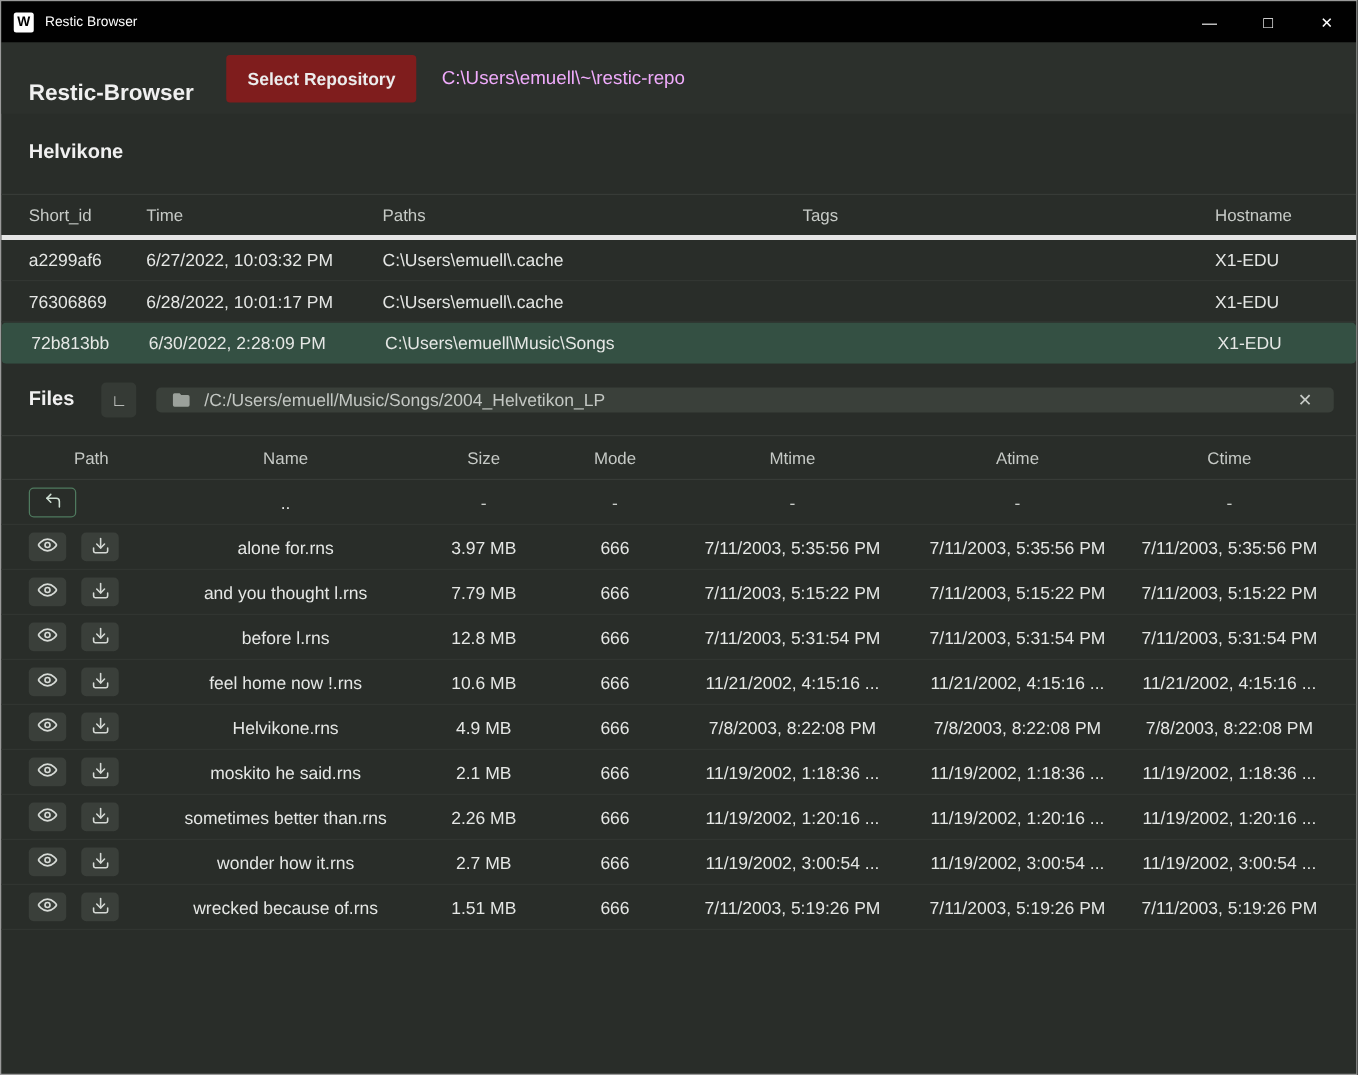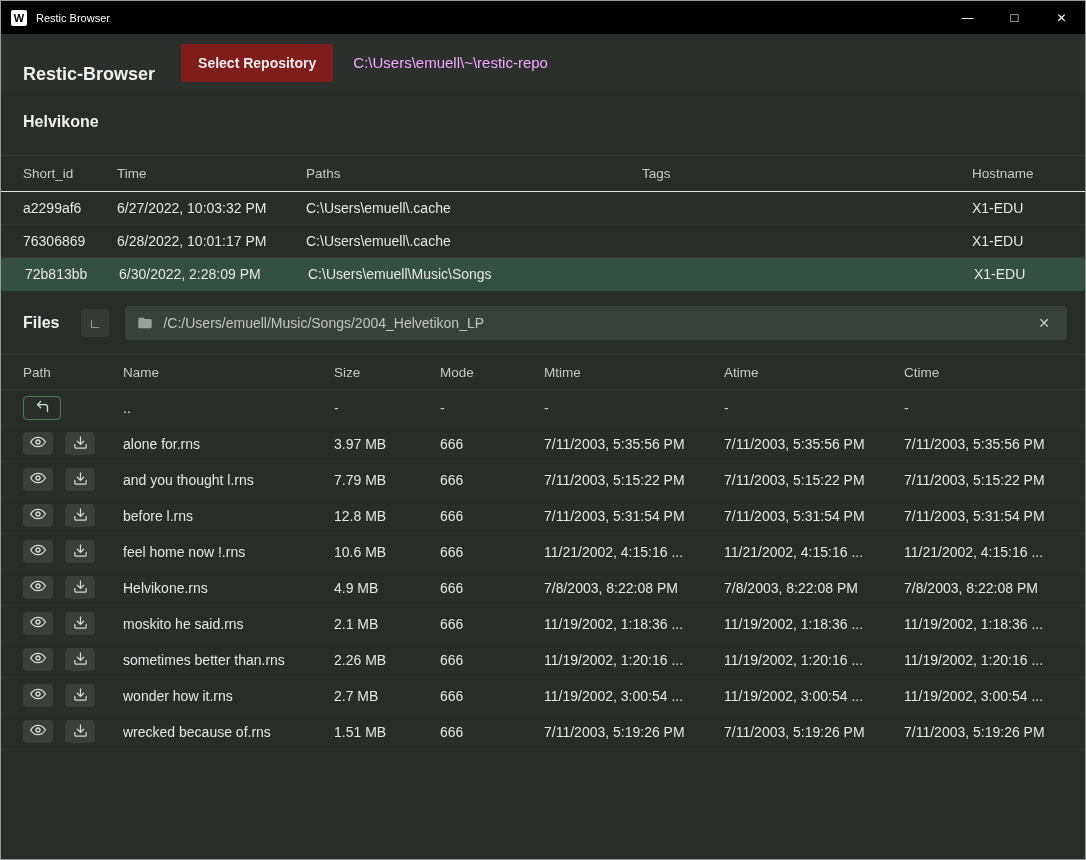--- a/index.html
+++ b/index.html
@@ -54,21 +54,21 @@
 
   
   .snap-table { margin-top:24px; }
   .snap-grid {
     display:grid;
     grid-template-columns:94px 189px 336px 330px 1fr;
     padding:0 22px; align-items:center;
   }
   .snap-head {
     height:37px; color:#c6cac6; font-size:13.5px;
-    border-top:1px solid #373b37; border-bottom:1px solid #e5e5e5;
+    border-top:1px solid #373b37; border-bottom:4px solid #e5e5e5;
   }
   .snap-row {
     height:33px; color:#e5e7e5; font-size:14px;
     border-bottom:1px solid #323632;
   }
   .snap-row.selected { background:#345043; border-radius:4px; border-bottom-color:transparent;padding-left:24px; }
   .cell { white-space:nowrap; overflow:hidden; }
 
   
   .files-bar {
@@ -76,36 +76,36 @@
     padding:15px 18px 14px 22px;
   }
   .files-heading { color:#f0f0f0; font-size:16px; font-weight:bold; }
   .files-nav-btn {
     margin-left:22px; width:28px; height:28px;
     background:#353a35; border:none; border-radius:4px;
     color:#dcdedc; font-size:13px; display:grid; place-items:center;
     font-family:inherit;
   }
   .path-bar {
-    flex:1; margin-left:16px; height:34px;
+    flex:1; margin-left:16px; height:20px;
     background:#3a403a; border-radius:4px;
     display:flex; align-items:center; padding:0 12px;
   }
   .path-bar .folder { display:grid; place-items:center; margin-right:10px; }
   .path-text { flex:1; color:#c3c7c3; font-size:14px; white-space:nowrap; overflow:hidden; }
   .path-clear {
     background:transparent; border:none; color:#c8ccc8; font-size:14px;
     display:grid; place-items:center; width:22px; height:22px;
   }
 
   
   .file-grid {
     display:grid;
     grid-template-columns:100px 211px 106px 104px 180px 180px 1fr;
-    padding:0 22px; align-items:center;
+    padding:0 22px; align-items:center;text-align:center;
   }
   .file-head {
     height:36px; color:#c6cac6; font-size:13.5px;
     border-top:1px solid #373b37; border-bottom:1px solid #373b37;
   }
   .file-row {
     height:36px; color:#e5e7e5; font-size:14px;
     border-bottom:1px solid #313531;
   }
   .actions { display:flex; gap:12px; align-items:center; }

